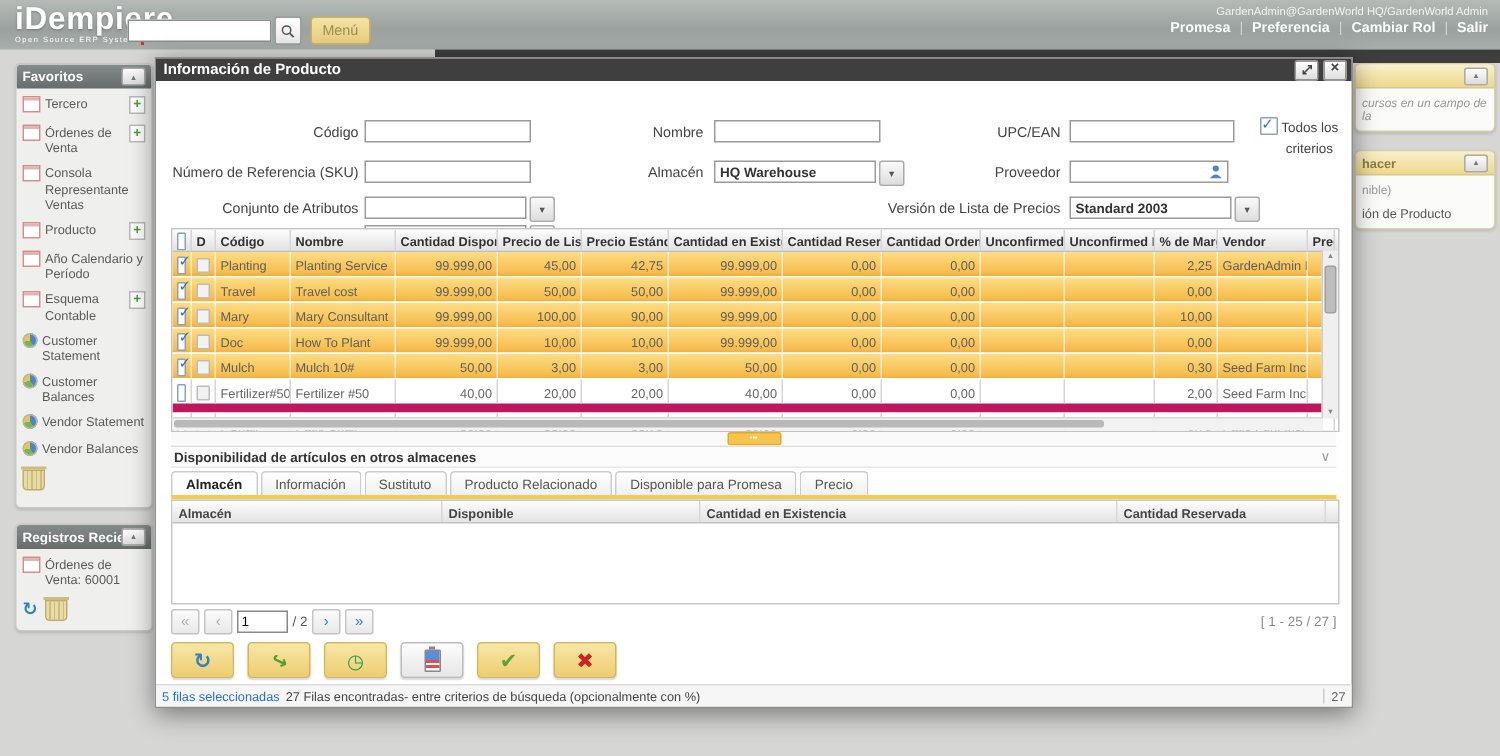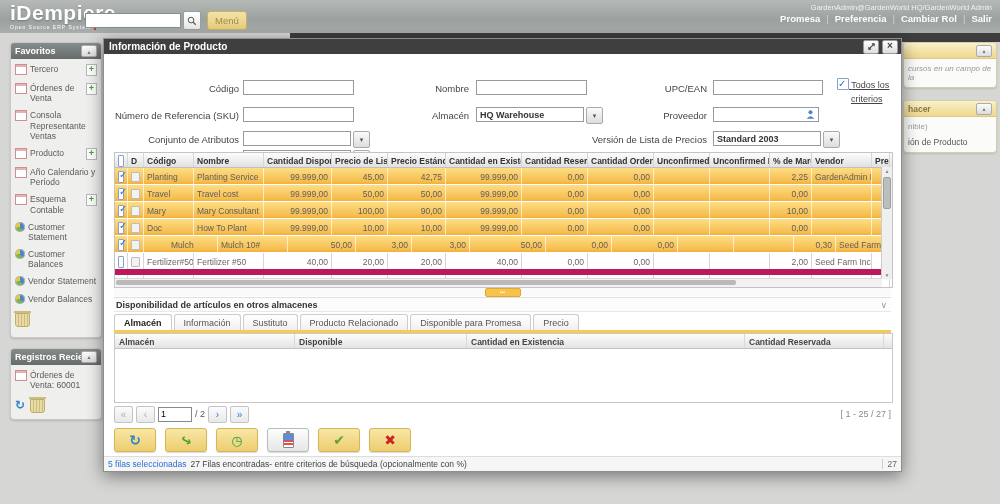--- a/index.html
+++ b/index.html
@@ -70,21 +70,21 @@
   .frm{position:absolute;left:0;top:15px;right:0;height:98px;font-size:9.5px;color:#444;}
   .lbl{position:absolute;text-align:right;white-space:nowrap;}
   .tin{position:absolute;height:13px;border:1px solid #9a9a9a;background:#fff;font-size:9.5px;padding:0 2px;
        font-family:"Liberation Sans",sans-serif;}
   .combo{position:absolute;display:flex;align-items:stretch;gap:2px;}
   .combo .cv{width:100px;height:13px;border:1px solid #9a9a9a;background:#fff;font-size:9px;font-weight:bold;
              color:#333;display:flex;align-items:center;padding:0 3px;overflow:hidden;white-space:nowrap;text-align:right;}
   .dropbtn{width:15px;height:15px;background:linear-gradient(#fafafa,#ddd);border:1px solid #aaa;border-radius:2px;
            font-size:7px;color:#555;display:flex;align-items:center;justify-content:center;cursor:pointer;}
   .person-box{position:absolute;height:13px;border:1px solid #9a9a9a;background:#fff;display:flex;align-items:center;justify-content:flex-end;padding-right:2px;}
-  .chkwrap{position:absolute;font-size:9px;color:#444;line-height:1.5;text-align:left;text-decoration:underline;}
+  .chkwrap{position:absolute;font-size:9px;color:#444;line-height:1.5;text-align:center;}
   .cb{display:inline-block;width:10px;height:10px;background:#fff;border:1px solid #8aa0c5;border-radius:1px;
       position:relative;vertical-align:-2px;cursor:pointer;}
   .cb.checked::after{content:"✓";position:absolute;left:0px;top:-3px;font-size:10px;font-weight:bold;color:#2f6fd6;}
   .cb.mini{width:8px;height:8px;background:#f2f2f2;border-color:#bcbcbc;cursor:default;}
   
   .grid{position:absolute;left:10px;top:113px;width:777px;height:134px;border:1px solid #c4c4c4;overflow:hidden;background:#fff;}
   .grow{display:flex;height:16px;align-items:stretch;}
   .ghead{height:14px;background:linear-gradient(#fdfdfd,#e1e1e1);border-bottom:1px solid #c0c0c0;}
   .gc{flex:none;font-size:8.5px;color:#555;padding:1px 3px 0 3px;white-space:nowrap;overflow:hidden;
       border-right:1px solid #d6d6d6;display:flex;align-items:center;}
@@ -425,21 +425,21 @@
           <div class="gc" style="width: 53px;"></div>
           <div class="gc" style="width: 11px;"></div>
         </div>
         <div class="grow sel">
           <div class="gc" style="width: 6px;">
             <span class="cb checked"></span>
           </div>
           <div class="gc" style="width: 9px;">
             <span class="cb mini"></span>
           </div>
-          <div class="gc" style="width: 43px; margin-left: 24px;">Mulch</div>
+          <div class="gc" style="width: 43px;">Mulch</div>
           <div class="gc" style="width: 63px;">Mulch 10#</div>
           <div class="gc num" style="width: 61px;">50,00</div>
           <div class="gc num" style="width: 49px;">3,00</div>
           <div class="gc num" style="width: 51px;">3,00</div>
           <div class="gc num" style="width: 69px;">50,00</div>
           <div class="gc num" style="width: 59px;">0,00</div>
           <div class="gc num" style="width: 59px;">0,00</div>
           <div class="gc num" style="width: 49px;"></div>
           <div class="gc num" style="width: 53px;"></div>
           <div class="gc num" style="width: 35px;">0,30</div>

